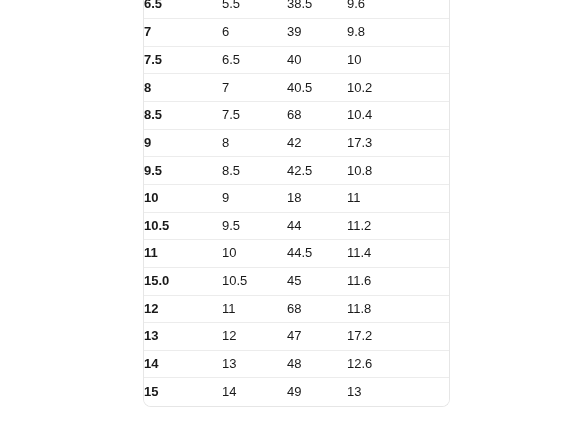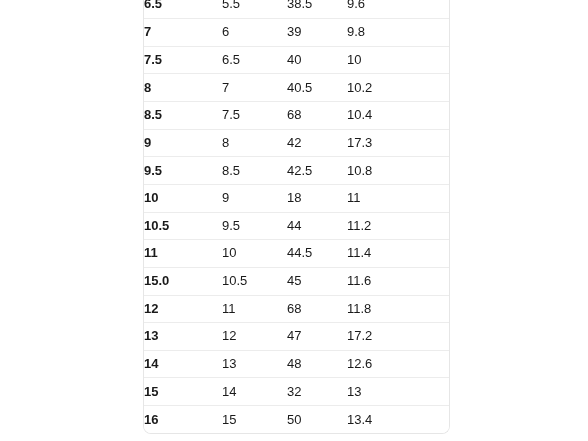--- a/index.html
+++ b/index.html
@@ -156,26 +156,20 @@
           </tr>
           <tr>
             <td class="col-0">14</td>
             <td class="col-1">13</td>
             <td class="col-2">48</td>
             <td class="col-3">12.6</td>
           </tr>
           <tr>
             <td class="col-0">15</td>
             <td class="col-1">14</td>
-            <td class="col-2">32</td>
+            <td class="col-2">49</td>
             <td class="col-3">13</td>
-          </tr>
-          <tr>
-            <td class="col-0">16</td>
-            <td class="col-1">15</td>
-            <td class="col-2">50</td>
-            <td class="col-3">13.4</td>
           </tr>
         </tbody>
     </table>
   </div>
 
 </div>
 
 </body></html>

